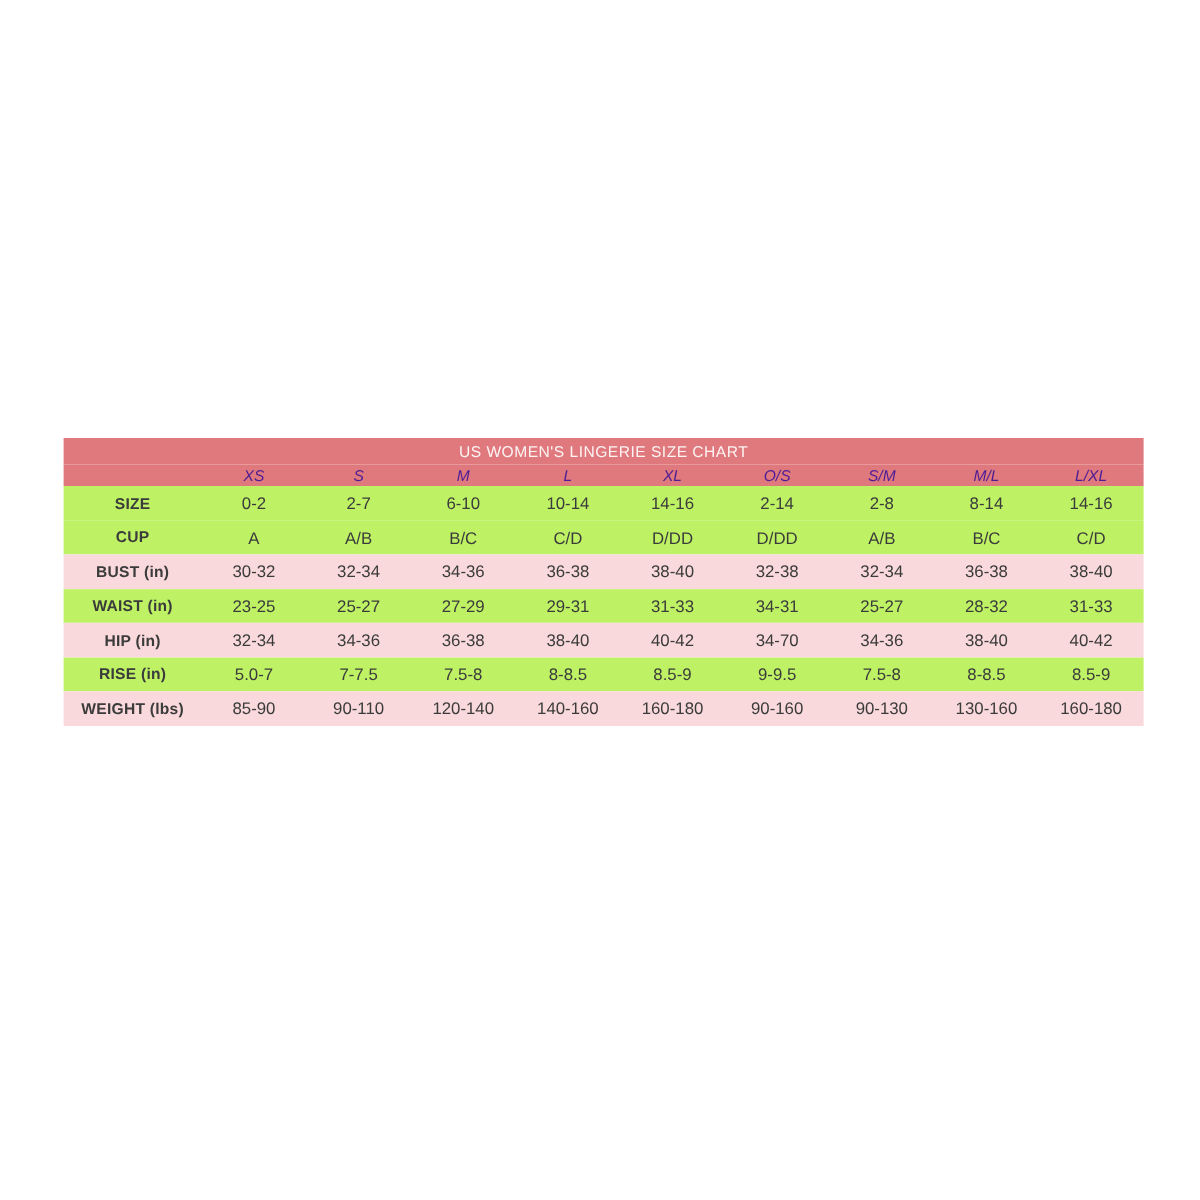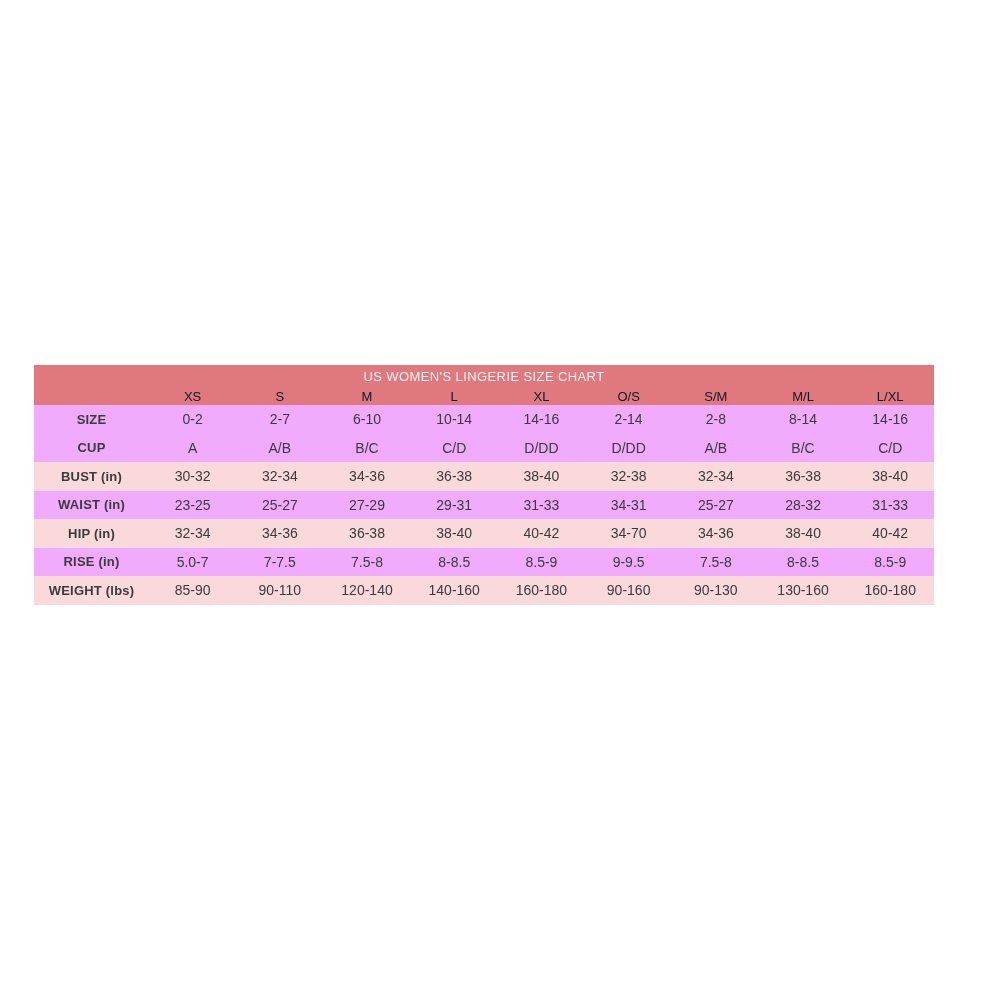--- a/index.html
+++ b/index.html
@@ -6,21 +6,21 @@
     margin: 0;
     padding: 0;
     width: 1000px;
     height: 1000px;
     background: #ffffff;
     font-family: "Liberation Sans", sans-serif;
     position: relative;
   }
   .size-chart {
     position: absolute;
-    left: 34px;
+    left: 53px;
     top: 365px;
     width: 900px;
     height: 205px;
   }
   .title-row {
     height: 22px;
     background: #e0797d;
     color: #fdf3f3;
     display: flex;
     align-items: center;
@@ -34,43 +34,44 @@
     background: #e0797d;
     color: #fdf3f3;
     display: flex;
     align-items: center;
     font-size: 13px;
   }
   .row {
     display: flex;
     align-items: center;
     height: 28.5px;
-    background: #f0abfc;
+    background: #bef264;
   }
   .row.pink {
     background: #f9d9db;
   }
   .cell {
     width: 9.69%;
     text-align: center;
     color: #3b3b3b;
     font-size: 14px;
     white-space: nowrap;
     overflow: visible;
   }
   .cell.label {
     width: 12.78%;
     font-size: 13px;
     font-weight: 700;
     letter-spacing: 0.2px;
   }
   .header-row .cell {
-    color: #0f172a;
+    color: #4c1d95;
     font-size: 13px;
     font-weight: 400;
+    font-style: italic;
   }
 </style>
 </head>
 <body>
 
 <div class="size-chart">
 
   <div class="title-row">
     <span>US WOMEN'S LINGERIE SIZE CHART</span>
   </div>

